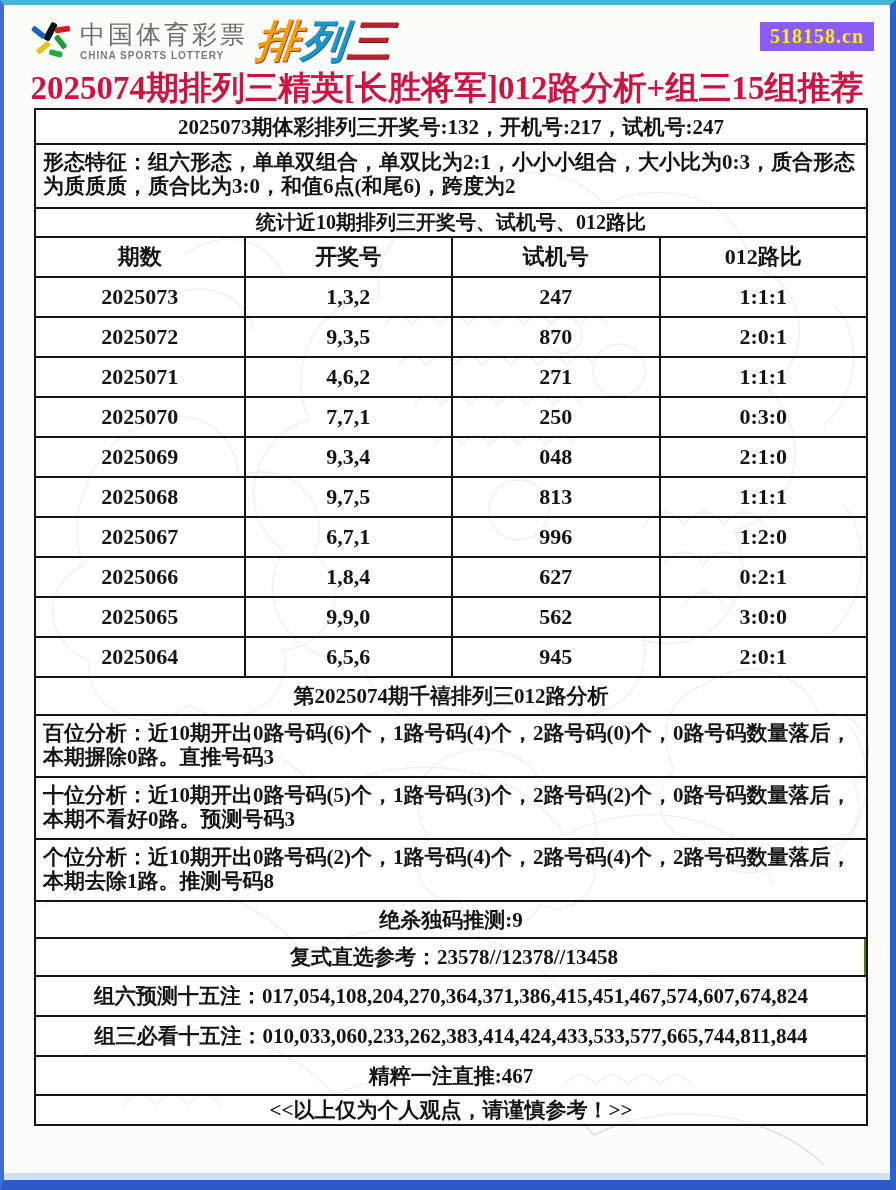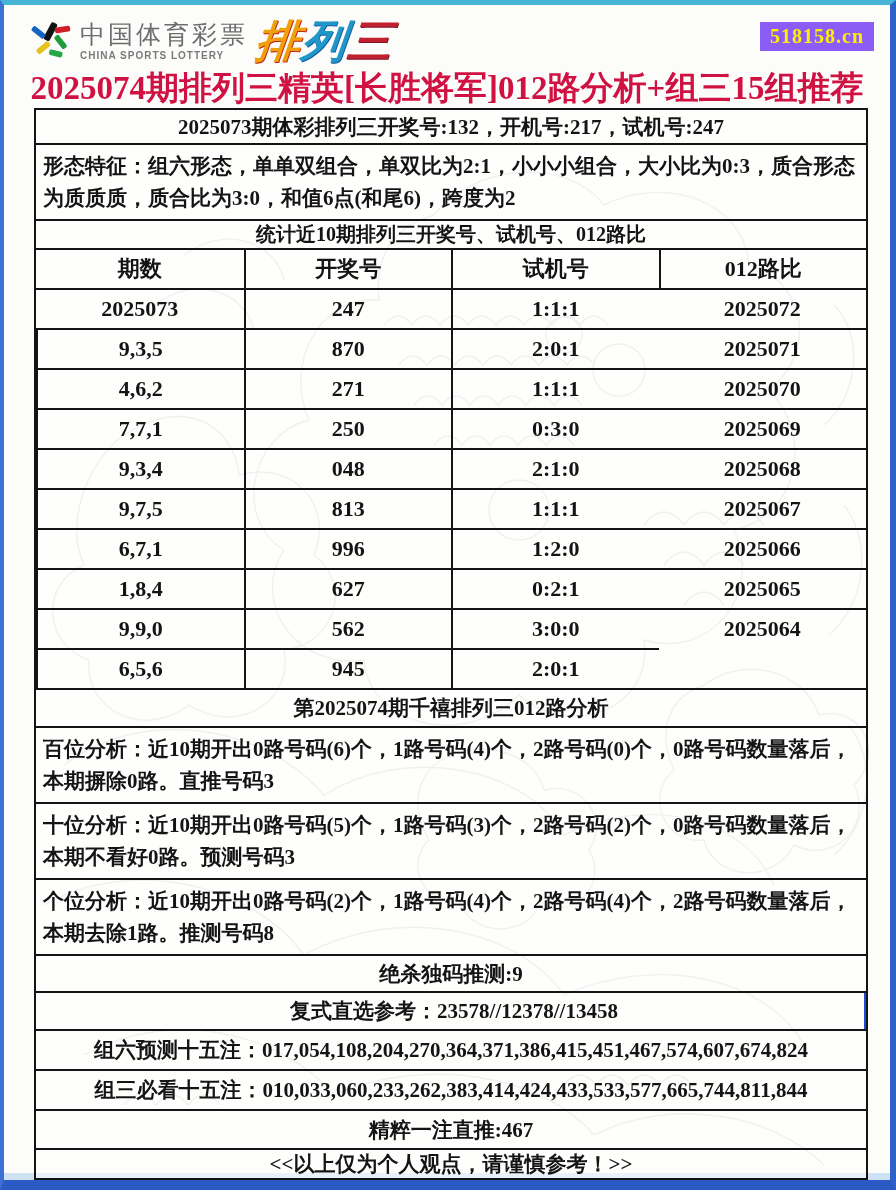--- a/index.html
+++ b/index.html
@@ -23,34 +23,34 @@
   .game-name .g2{color:#c02030;text-shadow:1px 1px 0 #7d1420;}
   .badge{position:absolute;right:16px;top:5px;background:#8b5cf6;color:#ffee00;font-size:20px;font-weight:bold;
          padding:3px 10px;letter-spacing:1px;}
   .main-title{position:relative;z-index:2;margin-top:3px;text-align:center;color:#d01243;font-weight:bold;
               font-size:33px;line-height:40px;white-space:nowrap;letter-spacing:0px;}
   
   .board{position:relative;z-index:1;margin-left:30px;width:830px;border:2px solid #141414;font-weight:bold;background:rgba(255,255,255,0.55);}
   .board>*{border-top:2px solid #141414;box-sizing:border-box;}
   .board>*:first-child{border-top:none;}
   .row{display:flex;align-items:center;justify-content:center;font-size:21px;text-align:center;}
-  .row.wrap{display:block;text-align:left;padding:5px 7px;line-height:32px;}
+  .row.wrap{display:block;text-align:left;padding:5px 7px;line-height:24px;}
   .r-info{min-height:33px;}
   .r-shape{min-height:64px;}
   .r-stats-h{min-height:29px;font-size:20px;}
   .grid{display:grid;grid-template-columns:1fr 1fr 1fr 1fr;border-top:none !important;text-align:right;}
   .cell{border-left:2px solid #141414;border-top:2px solid #141414;height:38px;display:flex;align-items:center;
         justify-content:center;font-size:22px;}
   .cell.c0{border-left:none;}
   .r-hdr2{min-height:38px;}
   .r-analysis{min-height:62px;}
   .r-kill{min-height:37px;}
   .r-split{min-height:38px;padding:0;align-items:stretch;}
   .r-split .half{flex:1 1 50%;display:flex;align-items:center;justify-content:center;}
-  .r-split .half.first{border-right:2px solid #1d4ed8;margin-left:8px;}
+  .r-split .half.first{border-right:2px solid #4d7c0f;margin-left:8px;}
   .r-z15{min-height:40px;}
   .r-direct{min-height:39px;}
   .r-disc{min-height:30px;}
 </style>
 </head>
 <body>
 
 <div class="page">
 
   <svg class="wm" width="896" height="1190" viewBox="0 0 896 1190">
@@ -100,20 +100,21 @@
   <div class="board">
     <div class="row r-info">2025073期体彩排列三开奖号:132，开机号:217，试机号:247</div>
     <div class="row wrap r-shape">形态特征：组六形态，单单双组合，单双比为2:1，小小小组合，大小比为0:3，质合形态为质质质，质合比为3:0，和值6点(和尾6)，跨度为2</div>
     <div class="row r-stats-h">统计近10期排列三开奖号、试机号、012路比</div>
     <div class="grid">
         <div class="cell c0">期数</div>
         <div class="cell">开奖号</div>
         <div class="cell">试机号</div>
         <div class="cell">012路比</div>
         <div class="cell c0">2025073</div>
+        <div class="cell">1,3,2</div>
         <div class="cell">247</div>
         <div class="cell">1:1:1</div>
         <div class="cell c0">2025072</div>
         <div class="cell">9,3,5</div>
         <div class="cell">870</div>
         <div class="cell">2:0:1</div>
         <div class="cell c0">2025071</div>
         <div class="cell">4,6,2</div>
         <div class="cell">271</div>
         <div class="cell">1:1:1</div>

